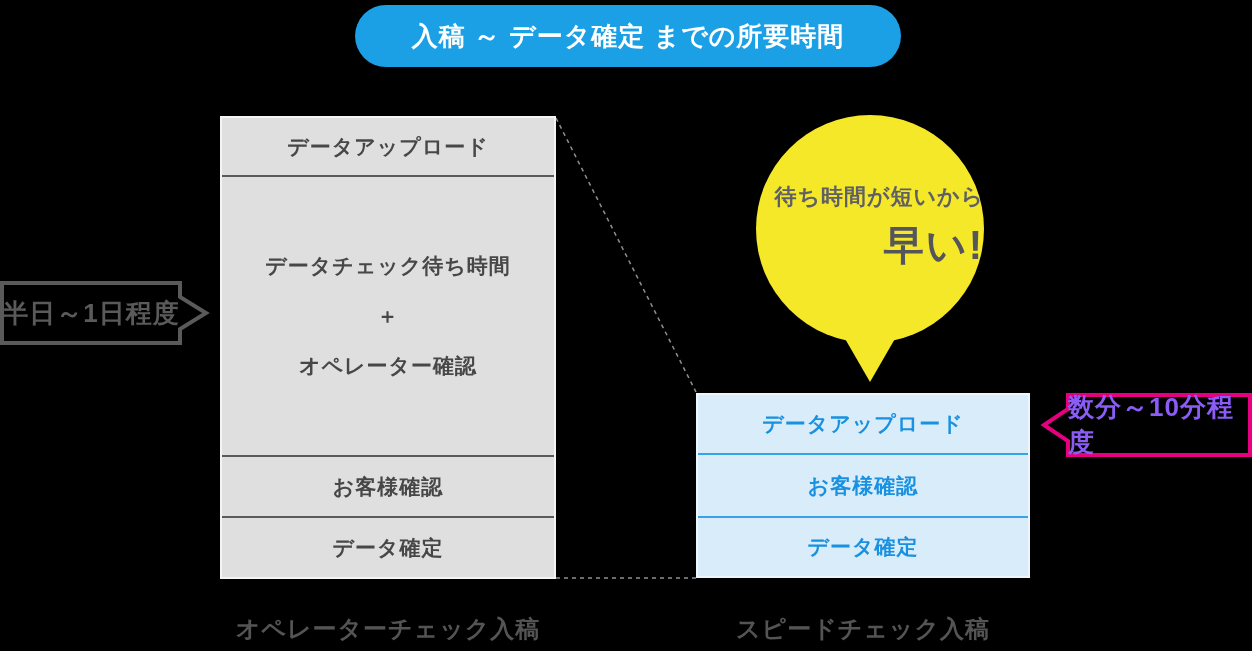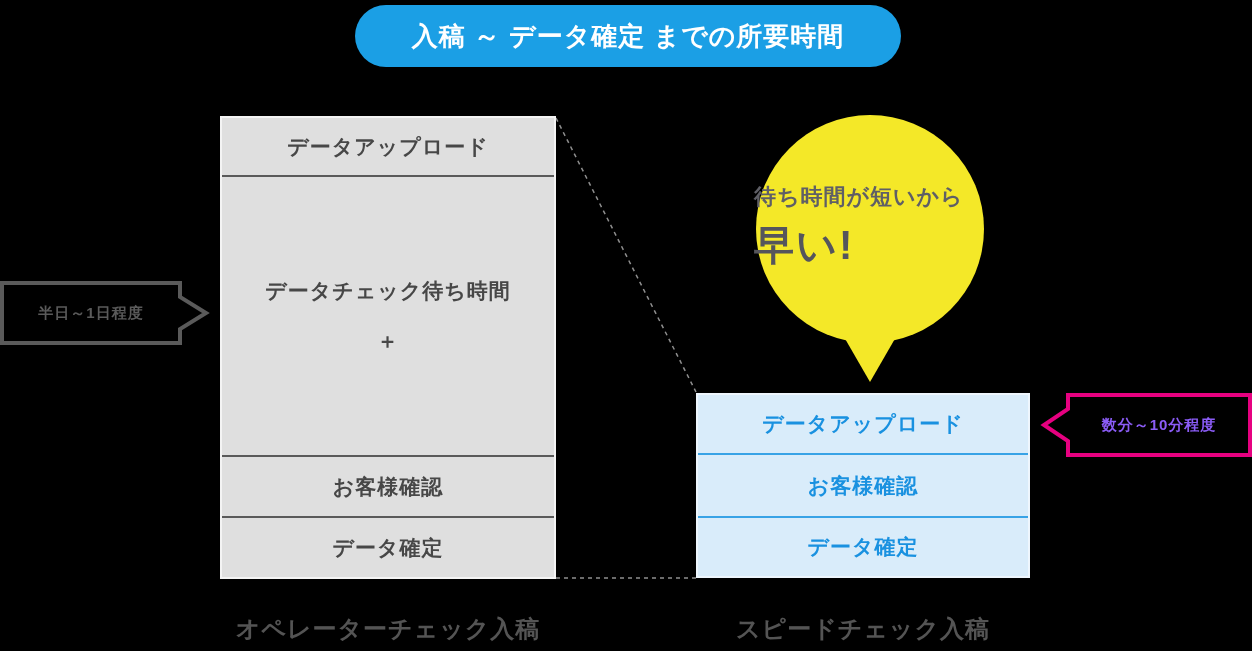--- a/index.html
+++ b/index.html
@@ -43,31 +43,31 @@
     color:#1991e0;font-size:21px;font-weight:bold;letter-spacing:1px;
     border-bottom:2px solid #38a3e6;
   }
   .speed-box .r1{height:60px;}
   .speed-box .r2{height:63px;}
   .speed-box .r3{height:58px;border-bottom:none;}
   
   .bubble-svg{position:absolute;left:742px;top:106px;width:256px;height:280px;}
   .bubble-text{
     position:absolute;left:754px;top:182px;width:230px;
-    display:flex;flex-direction:column;align-items:flex-start;
+    display:flex;flex-direction:column;align-items:flex-end;
   }
   .bubble-line1{color:#5f5f66;font-size:22px;font-weight:bold;letter-spacing:1px;}
   .bubble-line2{color:#55555c;font-size:40px;font-weight:bold;letter-spacing:2px;margin-top:6px;}
   
   .callout-svg{position:absolute;width:212px;height:64px;}
   .callout-left-svg{left:0;top:281px;}
   .callout-right-svg{left:1040px;top:393px;}
   .callout-label{
     position:absolute;height:64px;display:flex;align-items:center;justify-content:center;
-    font-size:15px;font-weight:bold;letter-spacing:1px;
+    font-size:26px;font-weight:bold;letter-spacing:1px;
   }
   .callout-left-label{left:0;top:281px;width:182px;color:#5a5a5a;}
   .callout-right-label{left:1068px;top:393px;width:182px;color:#8b5cf6;}
   
   .caption{
     position:absolute;top:613px;text-align:center;
     color:#545454;font-size:24px;font-weight:bold;letter-spacing:1px;
   }
   .caption-op{left:220px;width:336px;}
   .caption-speed{left:696px;width:334px;}
@@ -86,20 +86,21 @@
     <span>入稿 ～ データ確定 までの所要時間</span>
   </div>
 
   <div class="op-box">
     <div class="row r1">
       <span>データアップロード</span>
     </div>
     <div class="row r2">
       <span>データチェック待ち時間</span>
       <span>＋</span>
+      <span>オペレーター確認</span>
     </div>
     <div class="row r3">
       <span>お客様確認</span>
     </div>
     <div class="row r4">
       <span>データ確定</span>
     </div>
   </div>
 
   <div class="speed-box">

